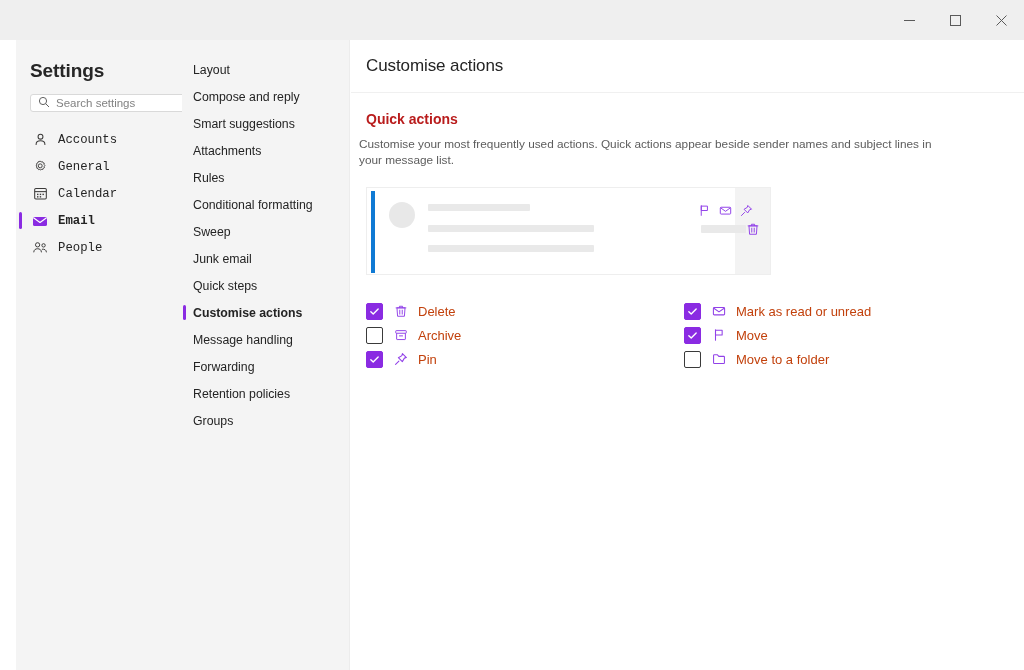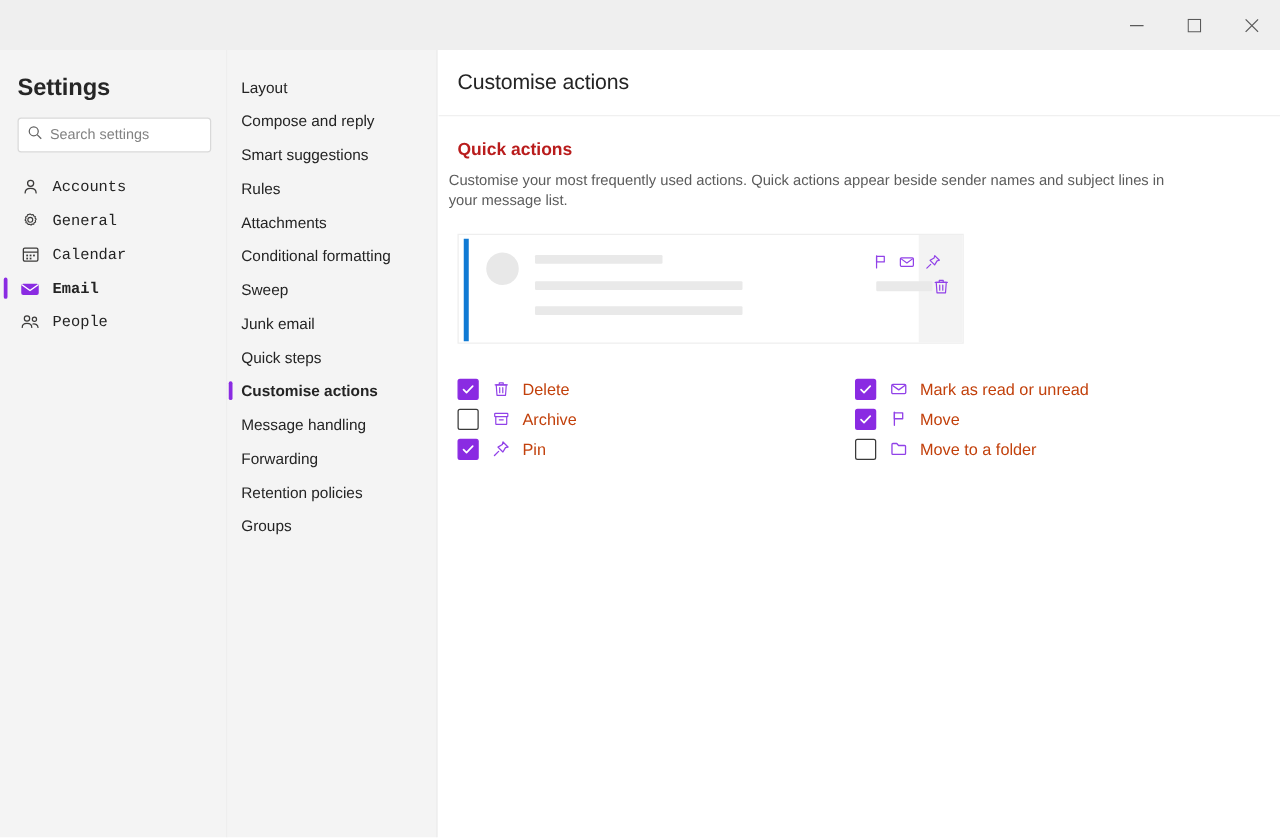--- a/index.html
+++ b/index.html
@@ -37,36 +37,36 @@
     display: flex;
     align-items: center;
     justify-content: center;
     color: #5a5a5a;
   }
   .win-btn svg { display: block; }
 
   
   .sidebar {
     position: absolute;
-    top: 40px; left: 0;
+    top: 40px; left: 16px;
     width: 182px;
     height: 630px;
     background: #f4f4f4;
     border-right: 1px solid #ececec;
   }
   .settings-title {
     font-size: 19px;
     font-weight: bold;
     color: #262626;
     padding: 20px 0 0 14px;
     letter-spacing: -0.1px;
   }
   .search-wrap {
     margin: 12px 12px 0 14px;
-    height: 28px;
+    height: 18px;
     background: #ffffff;
     border: 1px solid #d9d9d9;
     border-radius: 3px;
     display: flex;
     align-items: center;
     padding: 0 7px;
     gap: 6px;
   }
   .search-wrap svg { flex: 0 0 auto; color: #616161; }
   .search-input {
@@ -401,25 +401,25 @@
     <div class="sub-row">
 
       <span>Compose and reply</span>
     </div>
     <div class="sub-row">
 
       <span>Smart suggestions</span>
     </div>
     <div class="sub-row">
 
+      <span>Attachments</span>
+    </div>
+    <div class="sub-row">
+
       <span>Rules</span>
-    </div>
-    <div class="sub-row">
-
-      <span>Attachments</span>
     </div>
     <div class="sub-row">
 
       <span>Conditional formatting</span>
     </div>
     <div class="sub-row">
 
       <span>Sweep</span>
     </div>
     <div class="sub-row">

